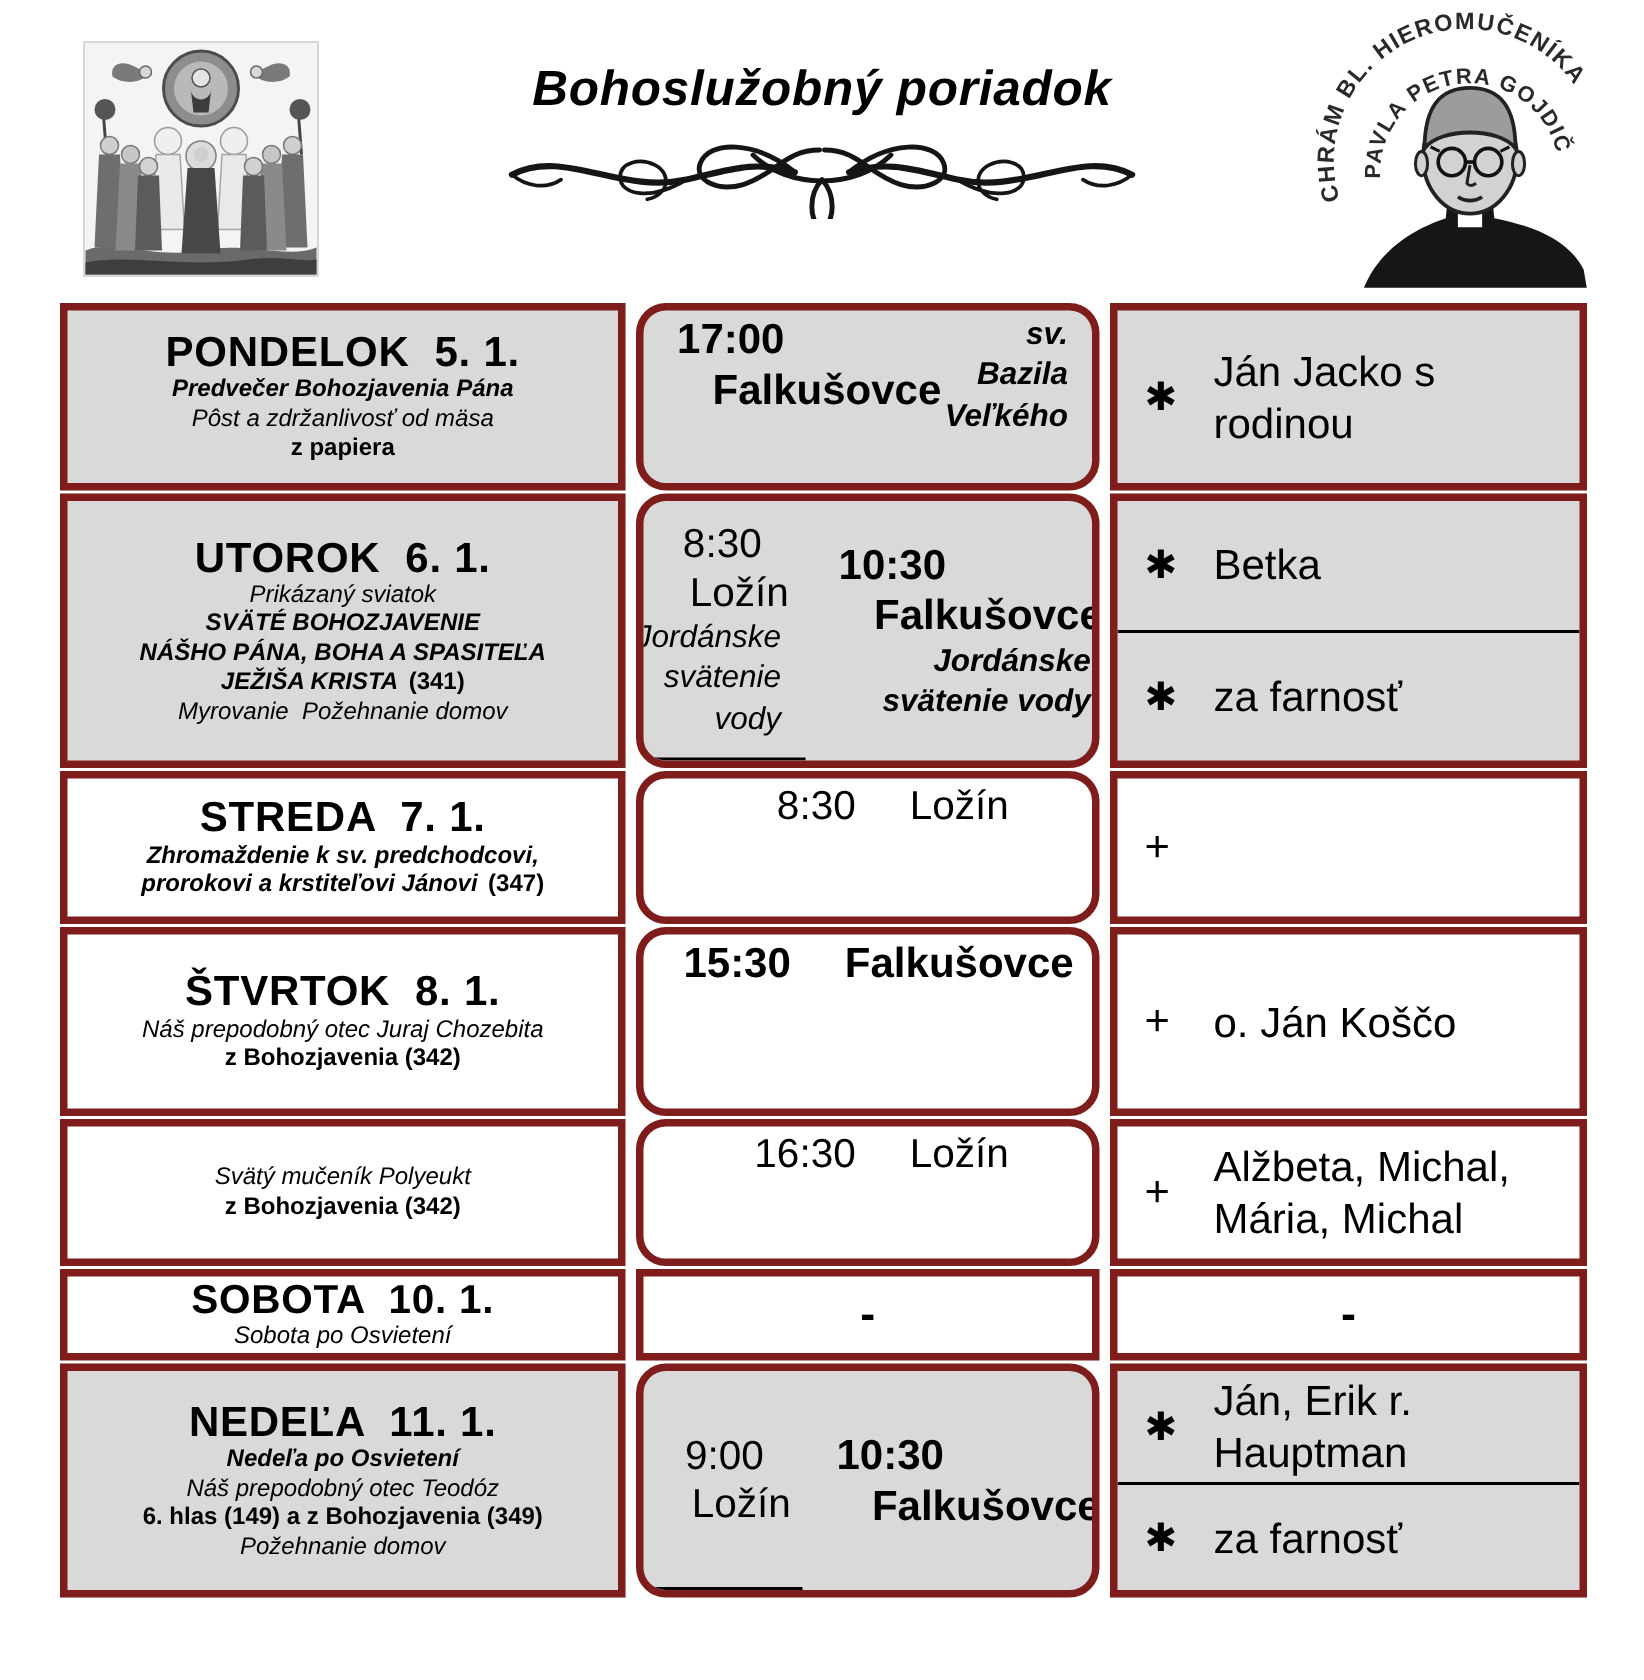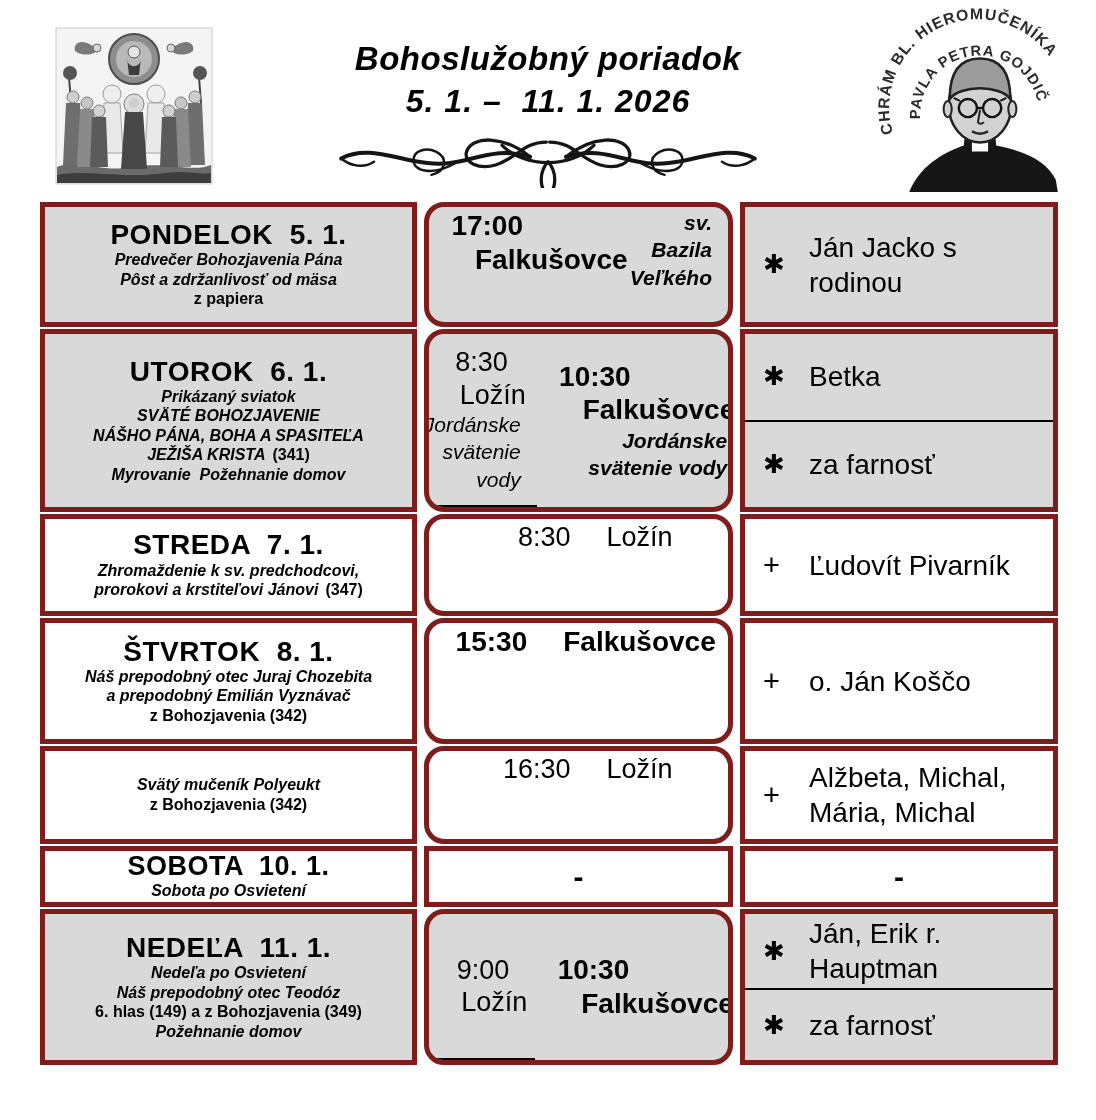--- a/index.html
+++ b/index.html
@@ -23,21 +23,21 @@
     grid-template-columns:377px 309px 318px;
     grid-template-rows:125px 183px 102px 126px 98px 61px 156px;
     column-gap:7px;row-gap:2px;
   }
   .cell{border:5px solid #7f1d1d;box-sizing:border-box;background:#fff;overflow:hidden;}
   .cell.shaded{background:#d9d9d9;}
   
   .day-cell{display:flex;flex-direction:column;justify-content:center;align-items:center;text-align:center;padding:2px 4px;}
   .day-title{font-size:28px;font-weight:bold;white-space:pre-wrap;line-height:1.08;letter-spacing:.5px;}
   .dline{font-size:16px;line-height:1.22;white-space:pre-wrap;}
-  .dline.italic{font-style:italic;font-weight:bold;}
+  .dline.italic{font-style:italic;}
   .dline.bold{font-weight:bold;}
   .dline.bold-italic{font-weight:bold;font-style:italic;}
   .suffix{font-style:normal;font-weight:bold;margin-left:7px;}
   
   .svc-cell{display:flex;flex-direction:row;justify-content:center;padding:2px 8px 2px 10px;border-radius:20px;}
   .svc-cell.split{padding:0;}
   .sub{flex:1;display:flex;flex-direction:column;justify-content:center;padding:2px 8px 2px 10px;box-sizing:border-box;}
   .sub.divided{border-bottom:2px solid #000;}
   .svc-main{font-size:27px;line-height:1.2;}
   .svc-main.bold{font-weight:bold;font-size:28px;}
@@ -99,21 +99,20 @@
     <circle cx="140" cy="70" r="6" fill="#cfcfcf" stroke="#777"></circle>
       <path d="M133,76 L147,76 L150,138 L130,138 Z" fill="#6e6e6e"></path>
     <circle cx="126" cy="76" r="6" fill="#c6c6c6" stroke="#777"></circle>
       <path d="M119,82 L133,82 L136,140 L116,140 Z" fill="#8a8a8a"></path>
     <circle cx="114" cy="84" r="6" fill="#d2d2d2" stroke="#777"></circle>
       <path d="M107,90 L121,90 L123,140 L105,140 Z" fill="#5b5b5b"></path>
   </svg>
 
   <div class="title-block">
     <div class="title-line1">Bohoslužobný poriadok</div>
-    <div class="title-line2">5. 1. –  11. 1. 2026</div>
     <svg class="flourish" width="510" height="64" viewBox="0 0 520 78" xmlns="http://www.w3.org/2000/svg">
       <g stroke="#151515" fill="none" stroke-linecap="round">
         <g>
           <path d="M8,42 C50,20 95,58 150,46 C185,38 205,30 238,40" stroke-width="5"></path>
           <path d="M8,42 C20,52 36,54 48,46" stroke-width="3"></path>
           <path d="M150,46 C120,64 96,58 96,44 C96,32 112,28 124,34 C138,41 136,58 118,62" stroke-width="3"></path>
           <path d="M238,40 C206,14 168,14 161,33 C156,47 176,56 196,50 C222,42 230,22 258,22" stroke-width="4"></path>
         </g>
         <g transform="translate(520,0) scale(-1,1)">
           <path d="M8,42 C50,20 95,58 150,46 C185,38 205,30 238,40" stroke-width="5"></path>
@@ -213,27 +212,25 @@
     <div class="dline bold-italic">Zhromaždenie k sv. predchodcovi,</div>
     <div class="dline bold-italic"><span>prorokovi a krstiteľovi Jánovi</span><span class="suffix">(347)</span></div>
   </div>
   <div class="cell svc-cell">
     <div class="svc-main">
       <span class="svc-time">8:30</span><span class="svc-place">Ložín</span>
     </div>
   </div>
   <div class="cell int-cell">
     <span class="int-sym plus">+</span>
-    <span class="int-text">Ľudovít Pivarník</span>
   </div>
 
   <div class="cell day-cell">
     <div class="day-title">ŠTVRTOK  8. 1.</div>
     <div class="dline italic">Náš prepodobný otec Juraj Chozebita</div>
-    <div class="dline italic">a prepodobný Emilián Vyznávač</div>
     <div class="dline bold">z Bohozjavenia (342)</div>
   </div>
   <div class="cell svc-cell">
     <div class="svc-main bold">
       <span class="svc-time">15:30</span><span class="svc-place">Falkušovce</span>
     </div>
   </div>
   <div class="cell int-cell">
     <span class="int-sym plus">+</span>
     <span class="int-text">o. Ján Koščo</span>

